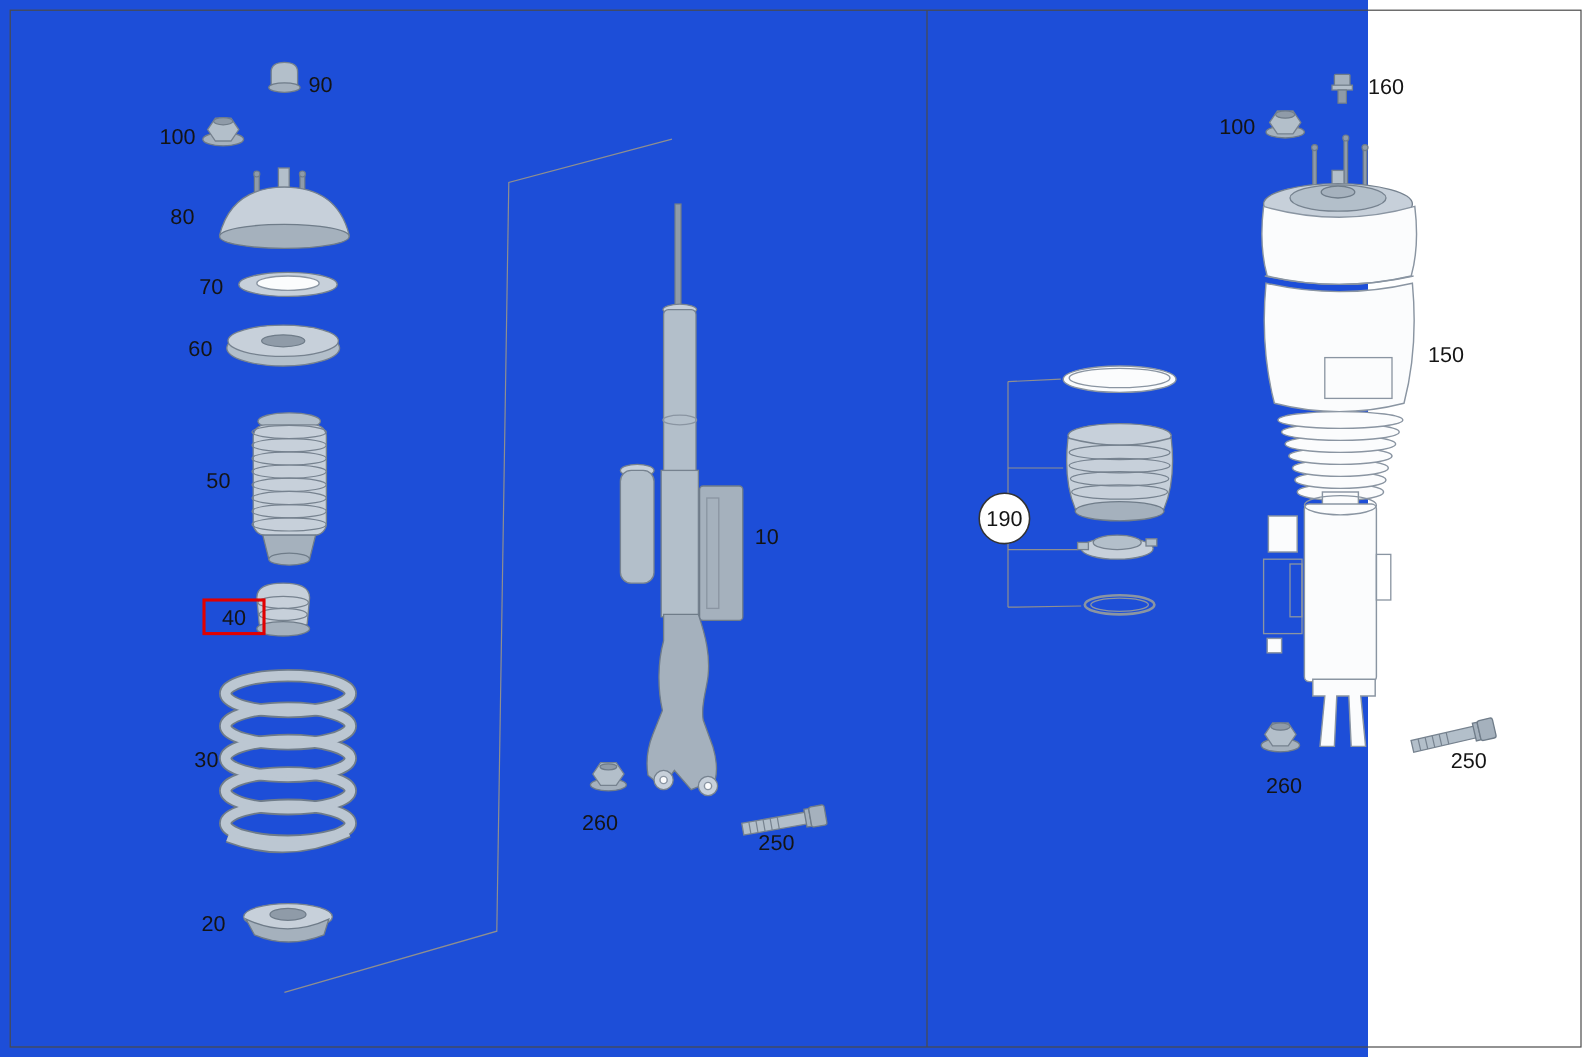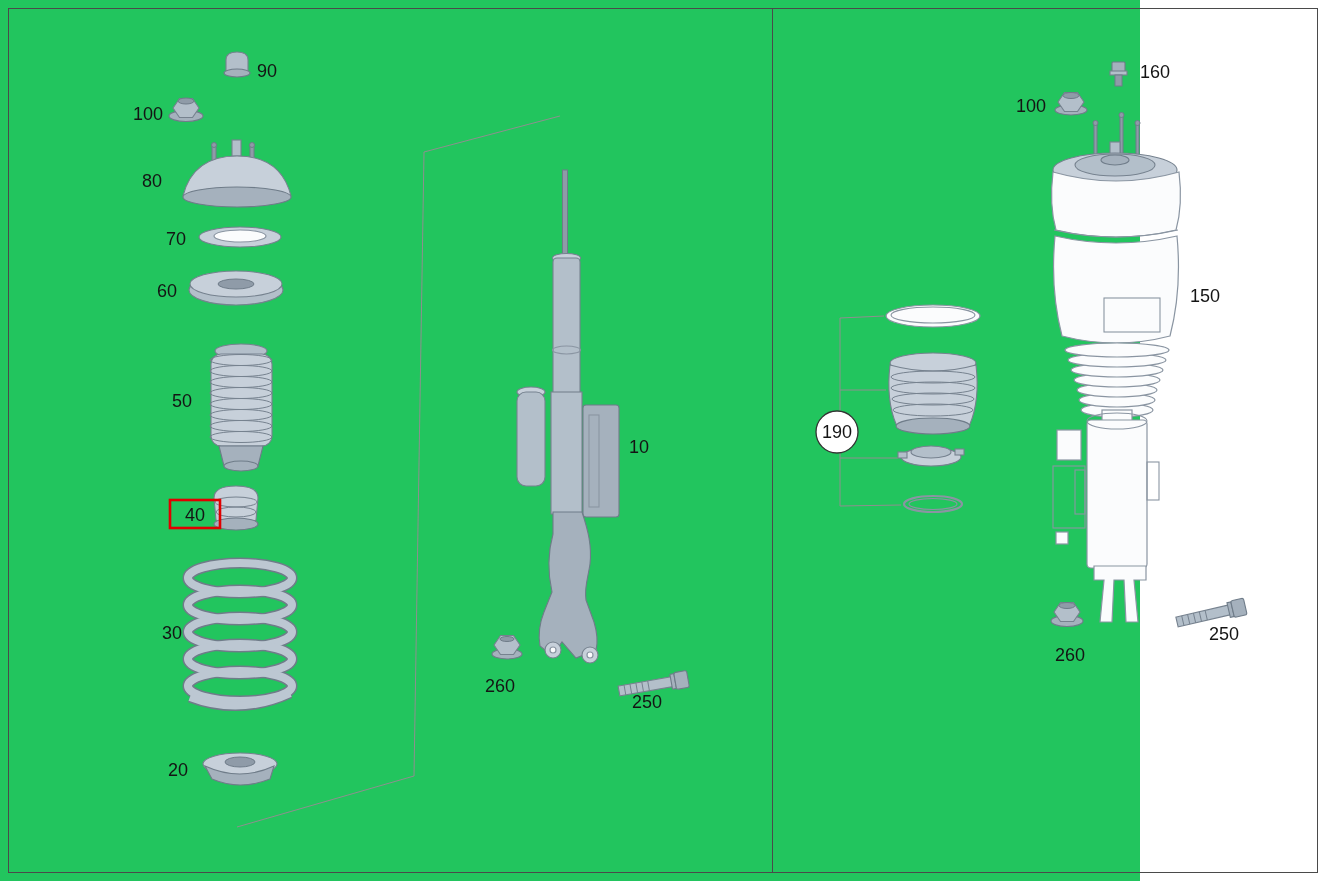--- a/index.html
+++ b/index.html
@@ -1,16 +1,16 @@
 <!DOCTYPE html>
 <html><head>
 <meta charset="utf-8">
 <style>
   html,body{margin:0;padding:0;background:#ffffff;}
-  .stage{width:1140px;height:881px;position:relative;background:#22c55e;font-family:"Liberation Sans",sans-serif;}
+  .stage{width:1140px;height:881px;position:relative;background:#1d4ed8;font-family:"Liberation Sans",sans-serif;}
   svg{display:block;}
   .callout{font-family:"Liberation Sans",sans-serif;font-size:18px;fill:#141414;}
   .pfill{fill:#c7d0da;stroke:#76828f;stroke-width:1.1;}
   .pmid{fill:#b3bfca;stroke:#76828f;stroke-width:1.1;}
   .pdark{fill:#a5b1bd;stroke:#6f7c89;stroke-width:1.1;}
   .pdeep{fill:#8f9ba8;stroke:#6f7c89;stroke-width:1;}
   .pwhite{fill:#fbfcfd;stroke:#8a95a2;stroke-width:1.2;}
   .thin{fill:none;stroke:#8a95a2;stroke-width:1.1;}
   .ridge{fill:none;stroke:#76828f;stroke-width:1;}
   .leader{fill:none;stroke:#8f8f8f;stroke-width:1;}

